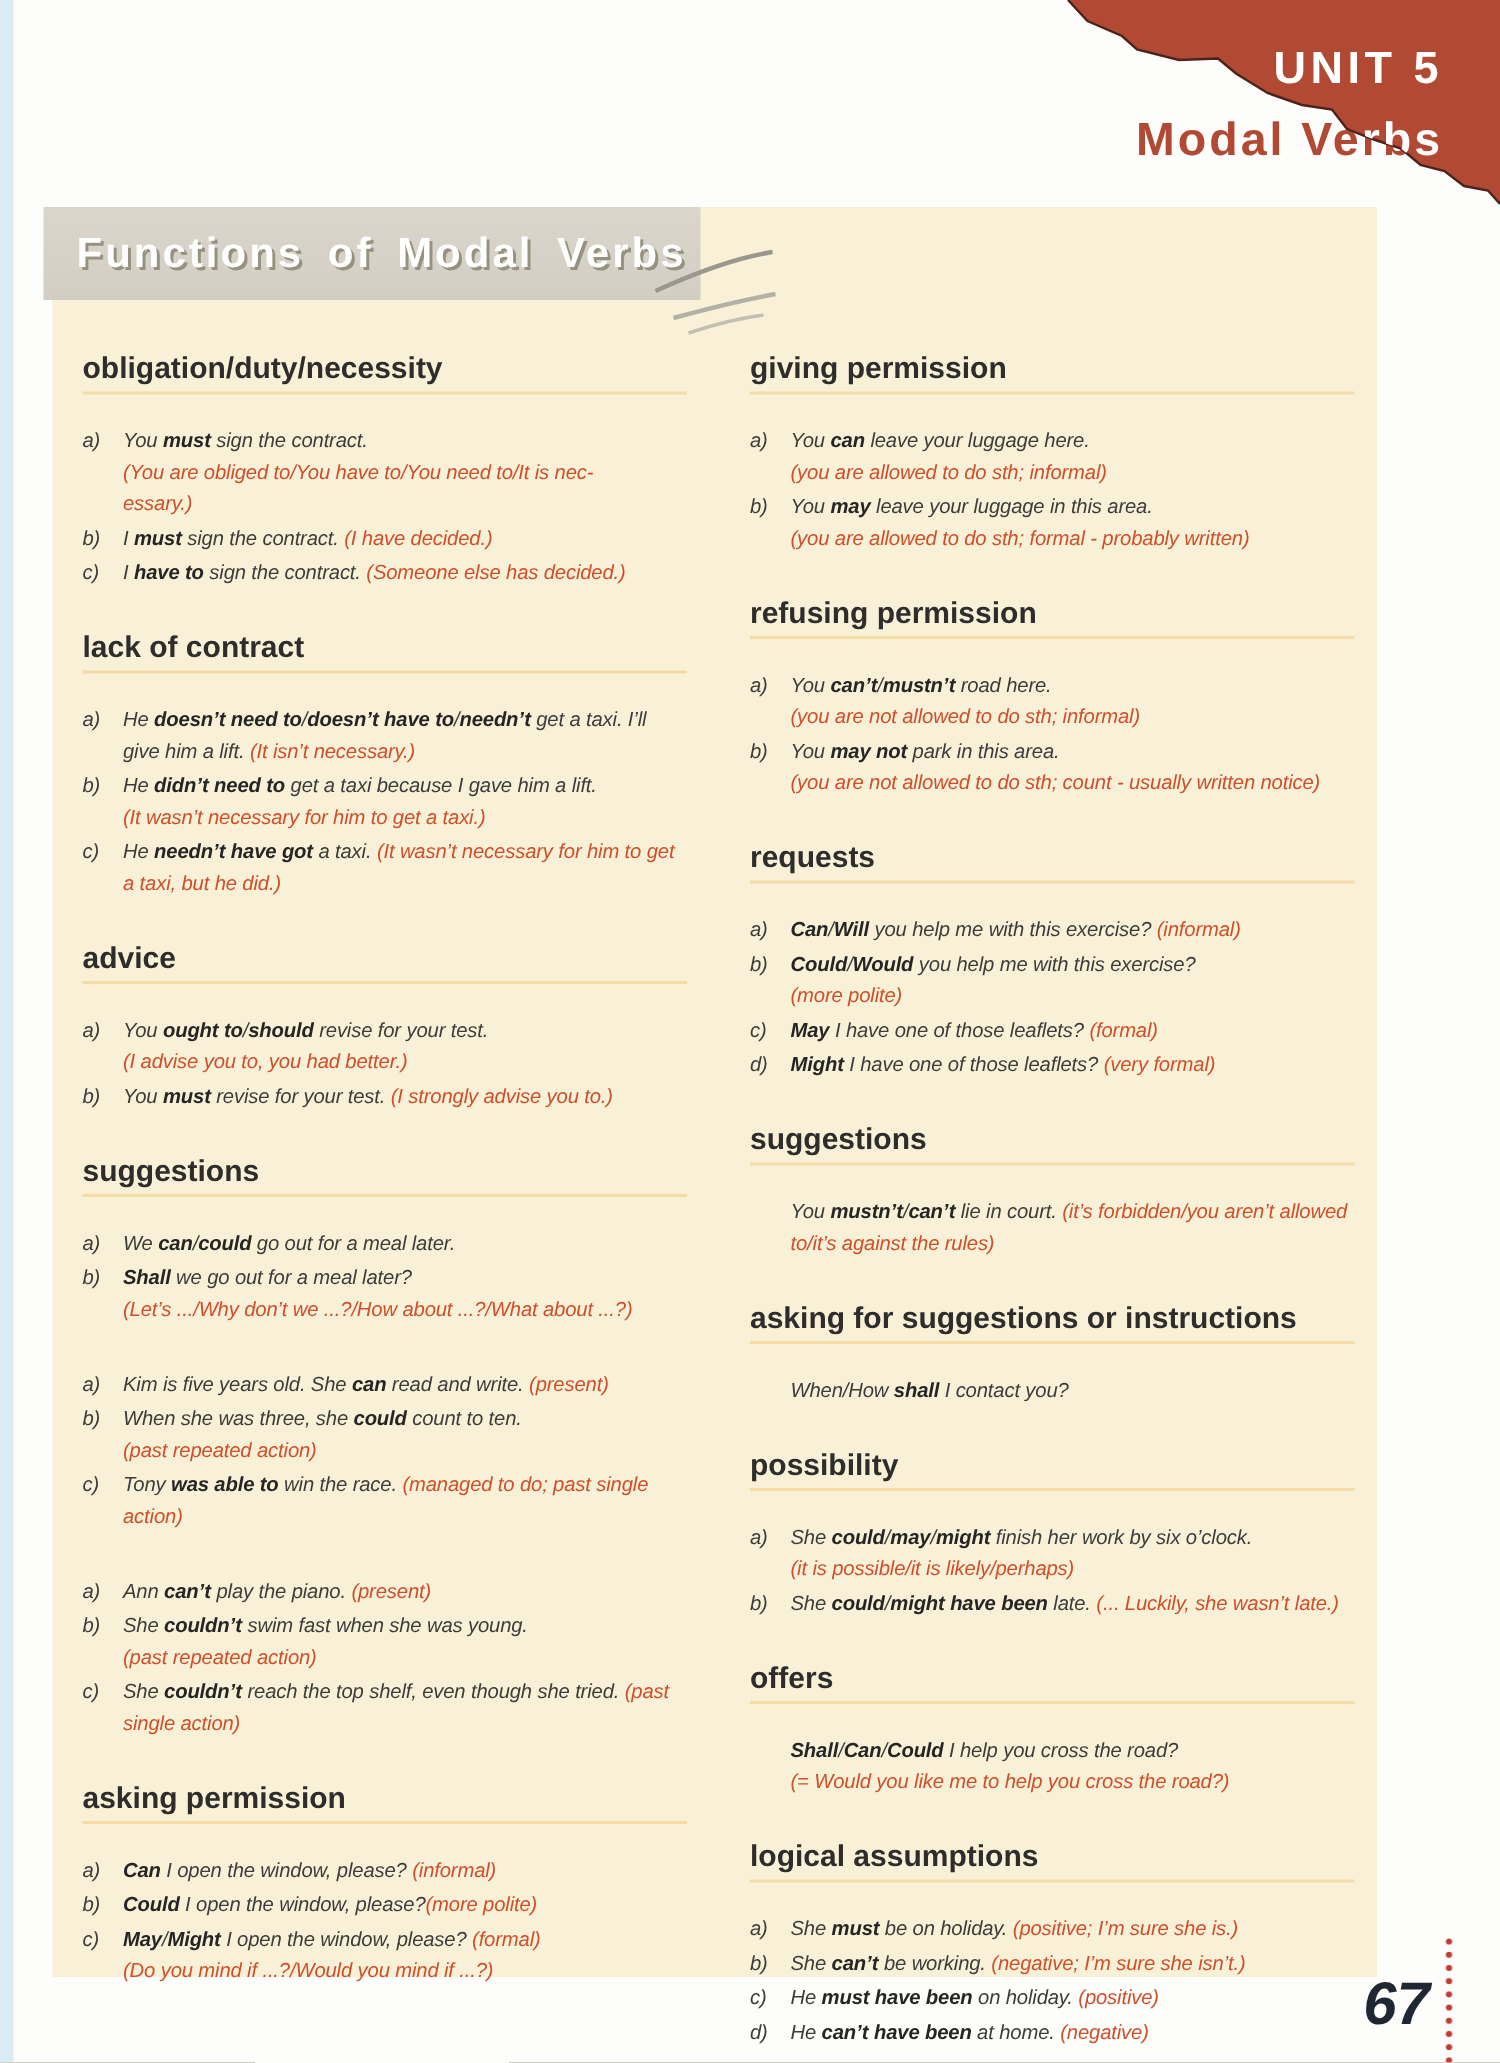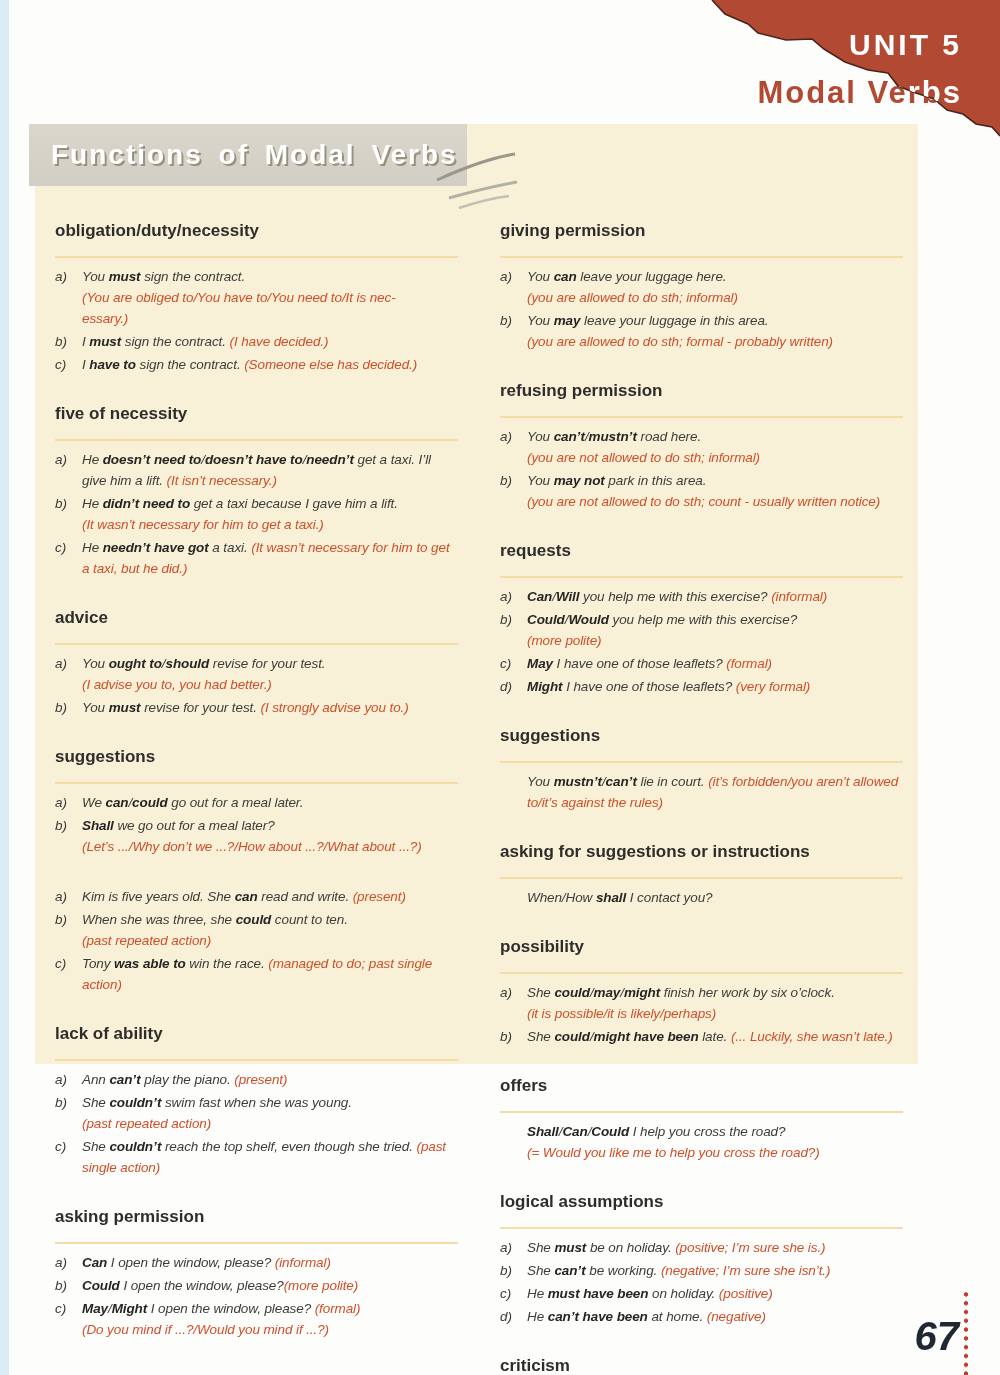--- a/index.html
+++ b/index.html
@@ -9,39 +9,39 @@
     --rule:#f5dca6;
     --ink:#3d3c3a;
     --ink-bold:#262524;
   }
   *{margin:0;padding:0;box-sizing:border-box;}
   body{background:#888;font-family:"Liberation Sans",sans-serif;}
   .page{position:relative;width:1000px;height:1375px;background:#fdfdfb;overflow:hidden;margin:0 auto;}
   .edge-strip{position:absolute;left:0;top:0;width:9px;height:100%;background:#d9ecf5;}
   .corner-svg{position:absolute;top:0;right:0;}
   .corner-svg text{font-family:"Liberation Sans",sans-serif;font-weight:bold;}
-  .panel{position:absolute;left:35px;top:124px;width:883px;height:940px;background:var(--cream);}
+  .panel{position:absolute;left:35px;top:138px;width:883px;height:1180px;background:var(--cream);}
   .banner{position:absolute;left:-6px;top:0;width:438px;height:62px;background:linear-gradient(#dad6cb,#d2cec3);
           display:flex;align-items:center;padding-left:22px;}
   .banner-title{font-size:28px;font-weight:bold;color:#fff;letter-spacing:2px;word-spacing:6px;
           text-shadow:2px 2px 0 #96927f;white-space:nowrap;}
   .doodle{position:absolute;left:400px;top:28px;}
   .cols{display:flex;gap:42px;padding:97px 14px 0 20px;}
   .col{width:403px;}
   .sec{margin-bottom:29px;}
-  .sec-heading{font-size:17px;font-weight:bold;color:#2e2d2b;padding-bottom:15px;
-          border-bottom:2px solid var(--rule);margin-bottom:8px;}
+  .sec-heading{font-size:20px;font-weight:bold;color:#2e2d2b;padding-bottom:3px;
+          border-bottom:2px solid var(--rule);margin-bottom:20px;}
   .item{display:flex;font-style:italic;font-size:13.5px;line-height:21px;color:var(--ink);
           letter-spacing:-0.1px;margin-bottom:2px;}
   .item-label{width:27px;flex:none;}
   .item-body{flex:1;}
   .seg-n{}
   .seg-b{font-weight:bold;color:var(--ink-bold);}
   .seg-o{color:var(--orange);}
-  .pagenum{position:absolute;left:903px;top:1314px;width:56px;text-align:right;
+  .pagenum{position:absolute;left:903px;top:1314px;width:56px;text-align:center;
           font-family:"Liberation Sans",sans-serif;font-style:italic;font-weight:bold;
           font-size:40px;color:#1f2733;}
   .dots{position:absolute;left:963px;top:1290px;width:6px;height:88px;
           background-image:radial-gradient(circle,#c23b2e 1.9px,rgba(0,0,0,0) 2.3px);
           background-size:6px 8.8px;background-repeat:repeat-y;}
 </style>
 </head>
 <body>
 
 <div class="page">
@@ -85,21 +85,21 @@
             <div class="item">
               <span class="item-label">b)</span>
               <span class="item-body"><span class="seg-n">I </span><span class="seg-b">must</span><span class="seg-n"> sign the contract. </span><span class="seg-o">(I have decided.)</span></span>
             </div>
             <div class="item">
               <span class="item-label">c)</span>
               <span class="item-body"><span class="seg-n">I </span><span class="seg-b">have to</span><span class="seg-n"> sign the contract. </span><span class="seg-o">(Someone else has decided.)</span></span>
             </div>
           </div>
           <div class="sec">
-            <div class="sec-heading">five of necessity</div>
+            <div class="sec-heading">lack of contract</div>
             <div class="item">
               <span class="item-label">a)</span>
               <span class="item-body"><span class="seg-n">He </span><span class="seg-b">doesn’t need to</span><span class="seg-n">/</span><span class="seg-b">doesn’t have to</span><span class="seg-n">/</span><span class="seg-b">needn’t</span><span class="seg-n"> get a taxi. I’ll give him a lift. </span><span class="seg-o">(It isn’t necessary.)</span></span>
             </div>
             <div class="item">
               <span class="item-label">b)</span>
               <span class="item-body"><span class="seg-n">He </span><span class="seg-b">didn’t need to</span><span class="seg-n"> get a taxi because I gave him a lift.</span><br><span class="seg-o">(It wasn’t necessary for him to get a taxi.)</span></span>
             </div>
             <div class="item">
               <span class="item-label">c)</span>
@@ -136,21 +136,20 @@
             <div class="item">
               <span class="item-label">b)</span>
               <span class="item-body"><span class="seg-n">When she was three, she </span><span class="seg-b">could</span><span class="seg-n"> count to ten.</span><br><span class="seg-o">(past repeated action)</span></span>
             </div>
             <div class="item">
               <span class="item-label">c)</span>
               <span class="item-body"><span class="seg-n">Tony </span><span class="seg-b">was able to</span><span class="seg-n"> win the race. </span><span class="seg-o">(managed to do; past single action)</span></span>
             </div>
           </div>
           <div class="sec">
-            <div class="sec-heading">lack of ability</div>
             <div class="item">
               <span class="item-label">a)</span>
               <span class="item-body"><span class="seg-n">Ann </span><span class="seg-b">can’t</span><span class="seg-n"> play the piano. </span><span class="seg-o">(present)</span></span>
             </div>
             <div class="item">
               <span class="item-label">b)</span>
               <span class="item-body"><span class="seg-n">She </span><span class="seg-b">couldn’t</span><span class="seg-n"> swim fast when she was young.</span><br><span class="seg-o">(past repeated action)</span></span>
             </div>
             <div class="item">
               <span class="item-label">c)</span>

